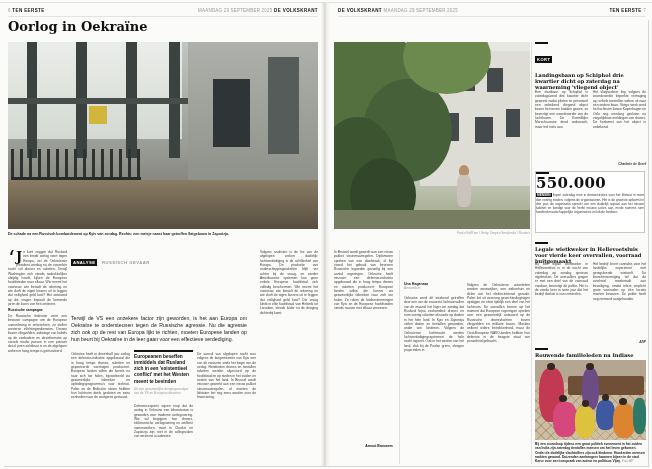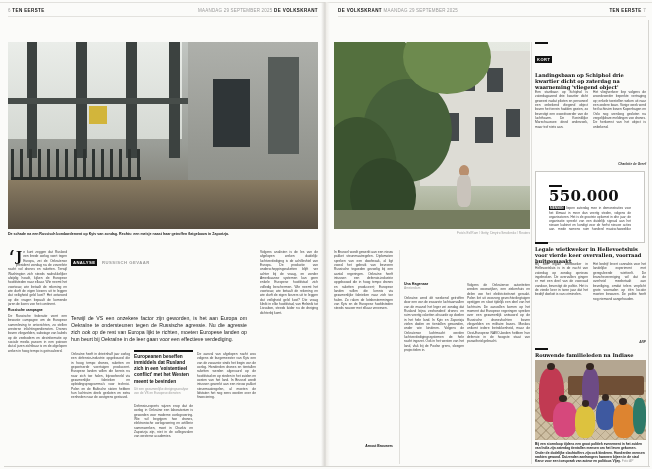--- a/index.html
+++ b/index.html
@@ -116,22 +116,22 @@
   #kortLabel{position:absolute;left:535px;top:47px;}
   .lbl{display:inline-block;background:#111;color:#fff;font-weight:700;font-size:4px;
        padding:.8px 2px;letter-spacing:.5px;}
   .kort-hl{position:absolute;left:535px;width:111px;font-family:"DejaVu Serif",serif;font-weight:700;
            font-size:5.1px;line-height:1.22;color:#101010;}
   #kHl1{top:72px;}
   #kC1a{left:535px;top:90px;width:53px;height:72px;}
   #kC1b{left:593px;top:90px;width:53px;height:72px;}
   .signoff{position:absolute;font-size:3.2px;font-weight:700;font-style:italic;color:#333;text-align:right;}
   #kSign1{left:593px;top:162px;width:53px;}
-  #statbox{position:absolute;left:535px;top:171px;width:110px;height:72px;border:1px solid #c8c7c3;
-           background:#fff;box-sizing:border-box;padding:13px;}
+  #statbox{position:absolute;left:535px;top:171px;width:110px;height:62px;border:1px solid #c8c7c3;
+           background:#fff;box-sizing:border-box;padding:0;}
   #statBar{position:relative;width:13px;height:2.4px;background:#111;margin-bottom:2px;}
   #statNum{font-family:"DejaVu Serif",serif;font-weight:700;font-size:15px;line-height:1;color:#111;
            letter-spacing:.3px;}
   #statTxt{margin-top:2px;font-size:3.2px;line-height:1.3;color:#3a3a3a;text-align:justify;overflow:hidden;height:24px;}
   .inline-label{background:#111;color:#fff;font-weight:700;padding:0 1px;}
   #kortBar2{left:535px;top:242px;}
   #kHl2{top:246px;}
   #kC2a{left:535px;top:262px;width:53px;height:78px;}
   #kC2b{left:593px;top:262px;width:53px;height:78px;}
   #kSign2{left:593px;top:340px;width:53px;}
@@ -162,20 +162,21 @@
   <div class="hdr" id="hdrR">
     <span>DE VOLKSKRANT</span>
     <span class="muted">MAANDAG 29 SEPTEMBER 2025</span>
   </div>
   <div class="hdr" id="hdrRr">
     <span>TEN EERSTE</span>
     <span class="muted">7</span>
   </div>
   <div class="hairline" id="ruleR"></div>
 
+  <div id="secTitle">Oorlog in Oekraïne</div>
 
   <div class="photo" id="photoKyiv">
     <div class="pp pk-sky"></div>
     <div class="pp pk-bar" style="left:6%"></div>
     <div class="pp pk-bar" style="left:22%"></div>
     <div class="pp pk-bar" style="left:38%"></div>
     <div class="pp pk-bar" style="left:52%"></div>
     <div class="pp pk-beam"></div>
     <div class="pp pk-crane"></div>
     <div class="pp pk-wall"></div>

